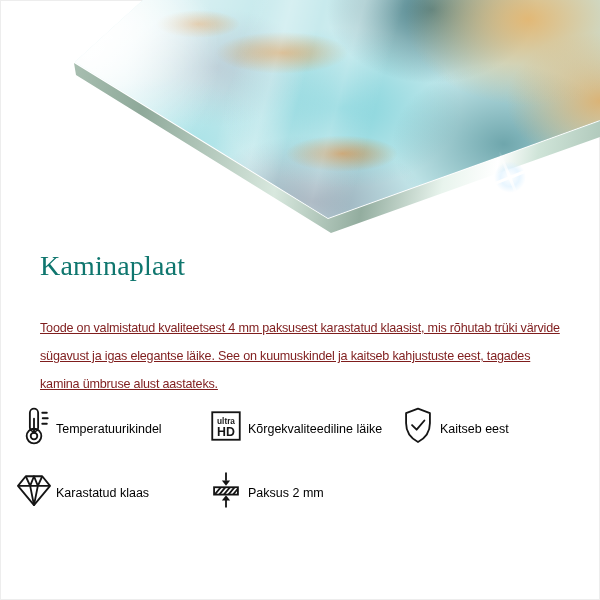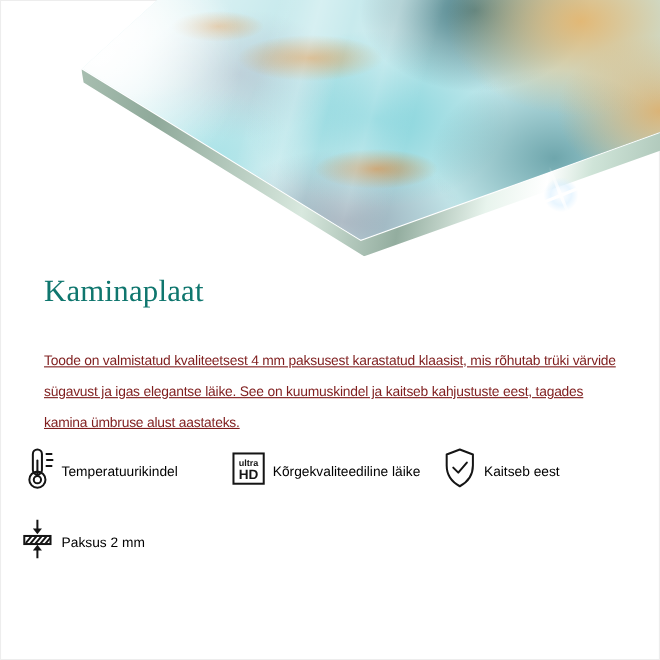--- a/index.html
+++ b/index.html
@@ -110,20 +110,27 @@
     </div>
 
     <div class="feature">
       <svg viewBox="0 0 48 48">
         <path class="st" d="M24 5 L37 10 V21 C37 31 31.5 37.5 24 41.5 C16.5 37.5 11 31 11 21 V10 Z" stroke-linejoin="round"></path>
         <path class="st" d="M17.5 23 L22.5 28 L31 18" stroke-linecap="round" stroke-linejoin="round"></path>
       </svg>
       <span class="flabel">Kaitseb eest</span>
     </div>
 
+    <div class="feature">
+      <svg viewBox="0 0 48 48">
+        <path class="st" stroke-width="1.8" stroke-linejoin="round" d="M15 9 H33 L41.5 19.5 L24 40.5 L6.5 19.5 Z"></path>
+        <path class="st" stroke-width="1.6" stroke-linejoin="round" d="M6.5 19.5 H41.5 M15 9 L19.8 19.5 L24 9 L28.2 19.5 L33 9 M19.8 19.5 L24 40.5 L28.2 19.5"></path>
+      </svg>
+      <span class="flabel">Karastatud klaas</span>
+    </div>
 
 
     <div class="feature">
       <svg viewBox="0 0 48 48">
         <clipPath id="barclip">
             <rect x="12" y="21.5" width="25" height="7"></rect>
           </clipPath>
         <rect class="st" x="11" y="21" width="26" height="8"></rect>
         <g clip-path="url(#barclip)">
           <path class="st" stroke-width="2.2" d="M10 31 L20 19 M15 31 L25 19 M20 31 L30 19 M25 31 L35 19 M30 31 L40 19"></path>

